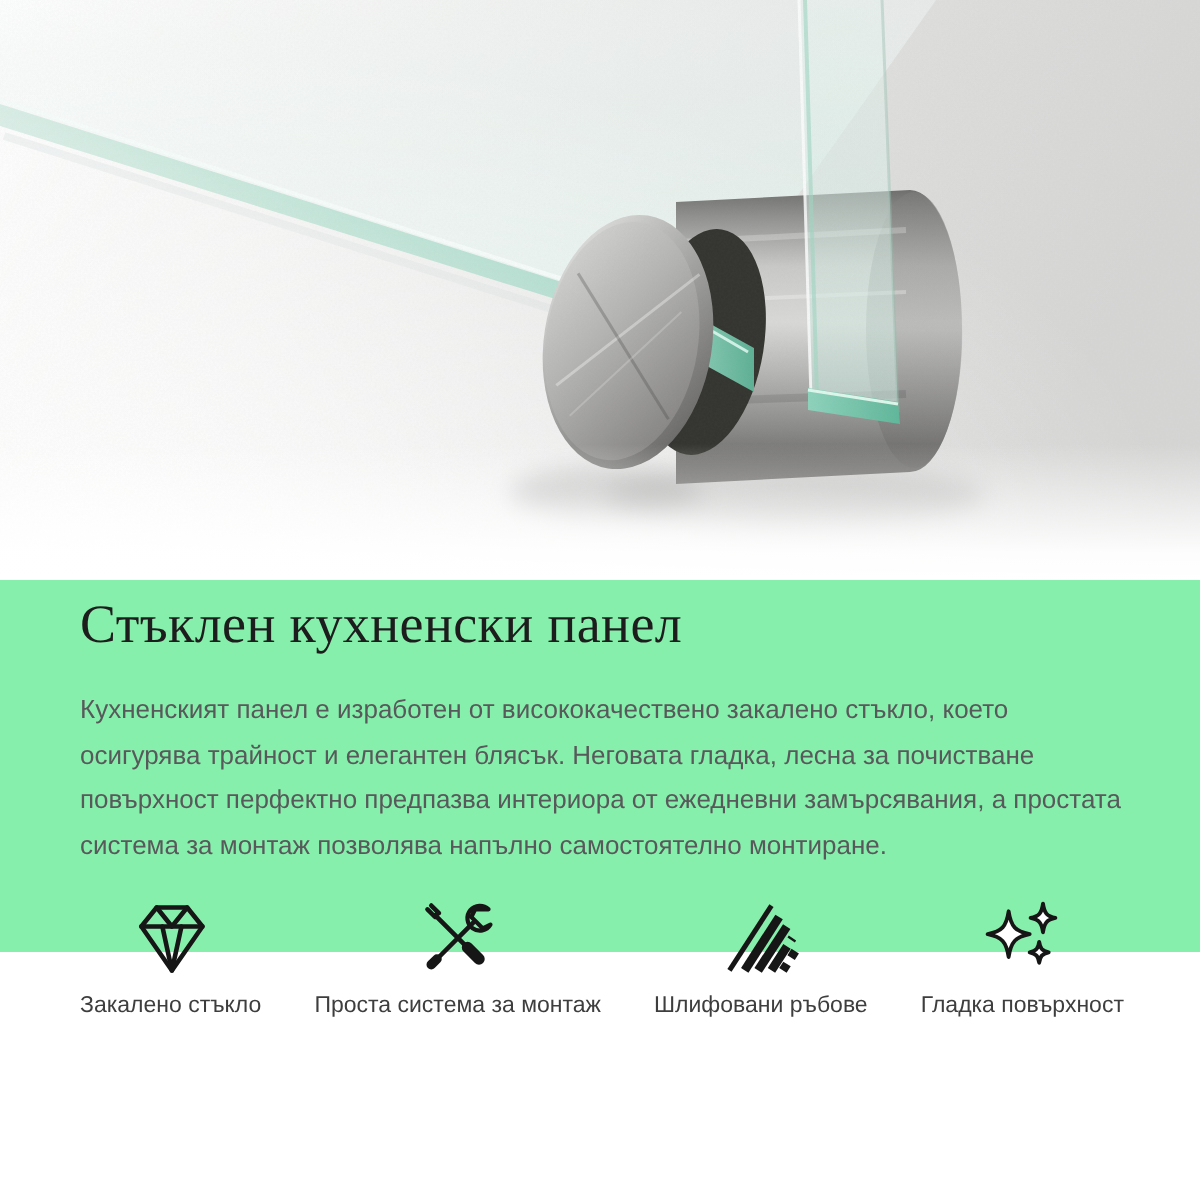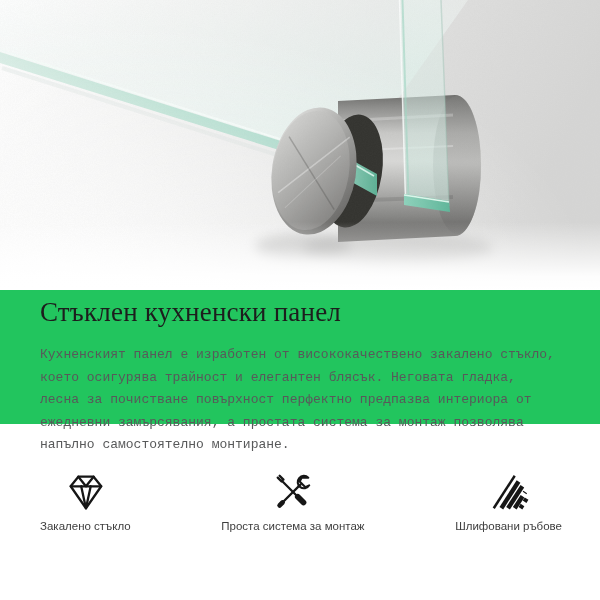--- a/index.html
+++ b/index.html
@@ -1,18 +1,18 @@
 <!DOCTYPE html>
 <html><head>
 <meta charset="utf-8">
 <style>
   * { margin:0; padding:0; box-sizing:border-box; }
   html,body { width:600px; height:600px; background:#ffffff; overflow:hidden;
               font-family:"Liberation Sans", sans-serif; }
-  .page { width:600px; height:424px; background:#22c55e; position:relative; }
+  .page { width:600px; height:476px; background:#86efac; position:relative; }
 
   .photo { width:600px; height:290px; position:relative; display:block; }
   .photo svg { display:block; }
 
   .content { padding:0 38px 0 40px; }
 
   h1.title {
     margin-top:5px;
     font-family:"Liberation Serif", serif;
     font-weight:400;
@@ -21,21 +21,20 @@
     color:#1d1d1d;
     letter-spacing:.2px;
   }
 
   p.intro {
     margin-top:15px;
     font-size:13px;
     line-height:22.5px;
     color:#58595a;
     max-width:523px;
-    font-family:Liberation Mono, monospace;
   }
 
   .features {
     margin-top:14px;
     display:flex;
     justify-content:space-between;
     align-items:center;
   }
   .feature { display:flex; flex-direction:column; align-items:center; }
   .feature .icon-box { height:42px; display:flex; align-items:flex-end; justify-content:center; }
@@ -213,16 +212,26 @@
             <line x1="6" y1="39" x2="28" y2="5" stroke-width="2.6"></line>
             <line x1="14" y1="39" x2="32" y2="11" stroke-width="4.6"></line>
             <line x1="21" y1="39" x2="36" y2="16" stroke-width="4.6"></line>
             <line x1="28" y1="39" x2="39" y2="22" stroke-width="4.6" stroke-dasharray="15 4"></line>
             <line x1="34" y1="39" x2="41" y2="28" stroke-width="4.6" stroke-dasharray="4 4"></line>
           </svg>
         </div>
         <div class="label">Шлифовани ръбове</div>
       </div>
 
+      <div class="feature">
+        <div class="icon-box">
+          <svg width="42" height="42" viewBox="0 0 44 44" fill="#ffffff" stroke="#161616" stroke-width="2" stroke-linejoin="round">
+            <path d="M15,8 C16.2,16 18.5,18.5 26,20 C18.5,21.5 16.2,24 15,32 C13.8,24 11.5,21.5 4,20 C11.5,18.5 13.8,16 15,8 Z"></path>
+            <path d="M33,4 C33.7,9 35,10.5 39.5,11.5 C35,12.5 33.7,14 33,19 C32.3,14 31,12.5 26.5,11.5 C31,10.5 32.3,9 33,4 Z"></path>
+            <path d="M31,24 C31.5,27.5 32.5,28.7 36,29.5 C32.5,30.3 31.5,31.5 31,35 C30.5,31.5 29.5,30.3 26,29.5 C29.5,28.7 30.5,27.5 31,24 Z"></path>
+          </svg>
+        </div>
+        <div class="label">Гладка повърхност</div>
+      </div>
 
     </div>
   </div>
 </div>
 
 </body></html>

